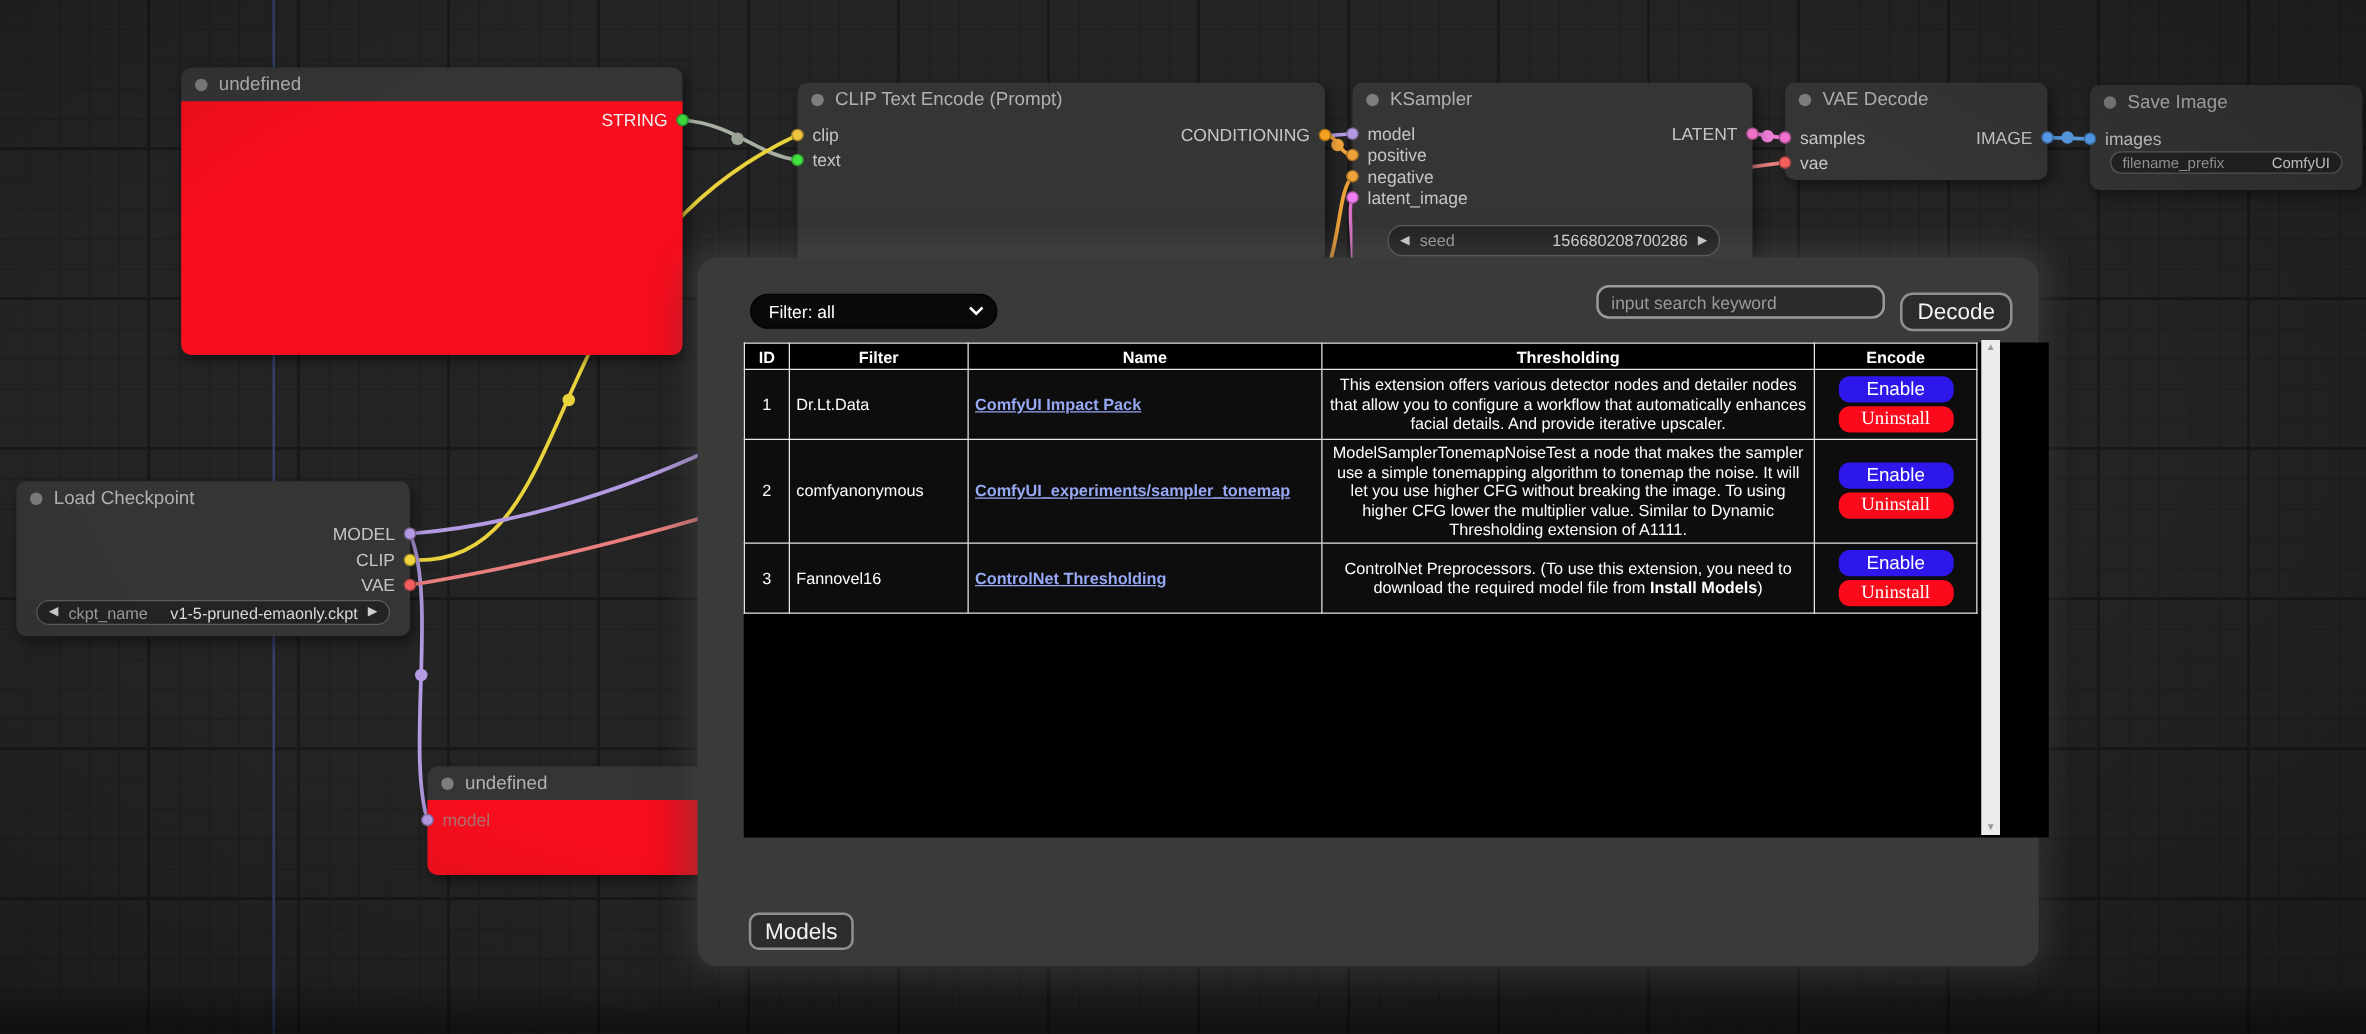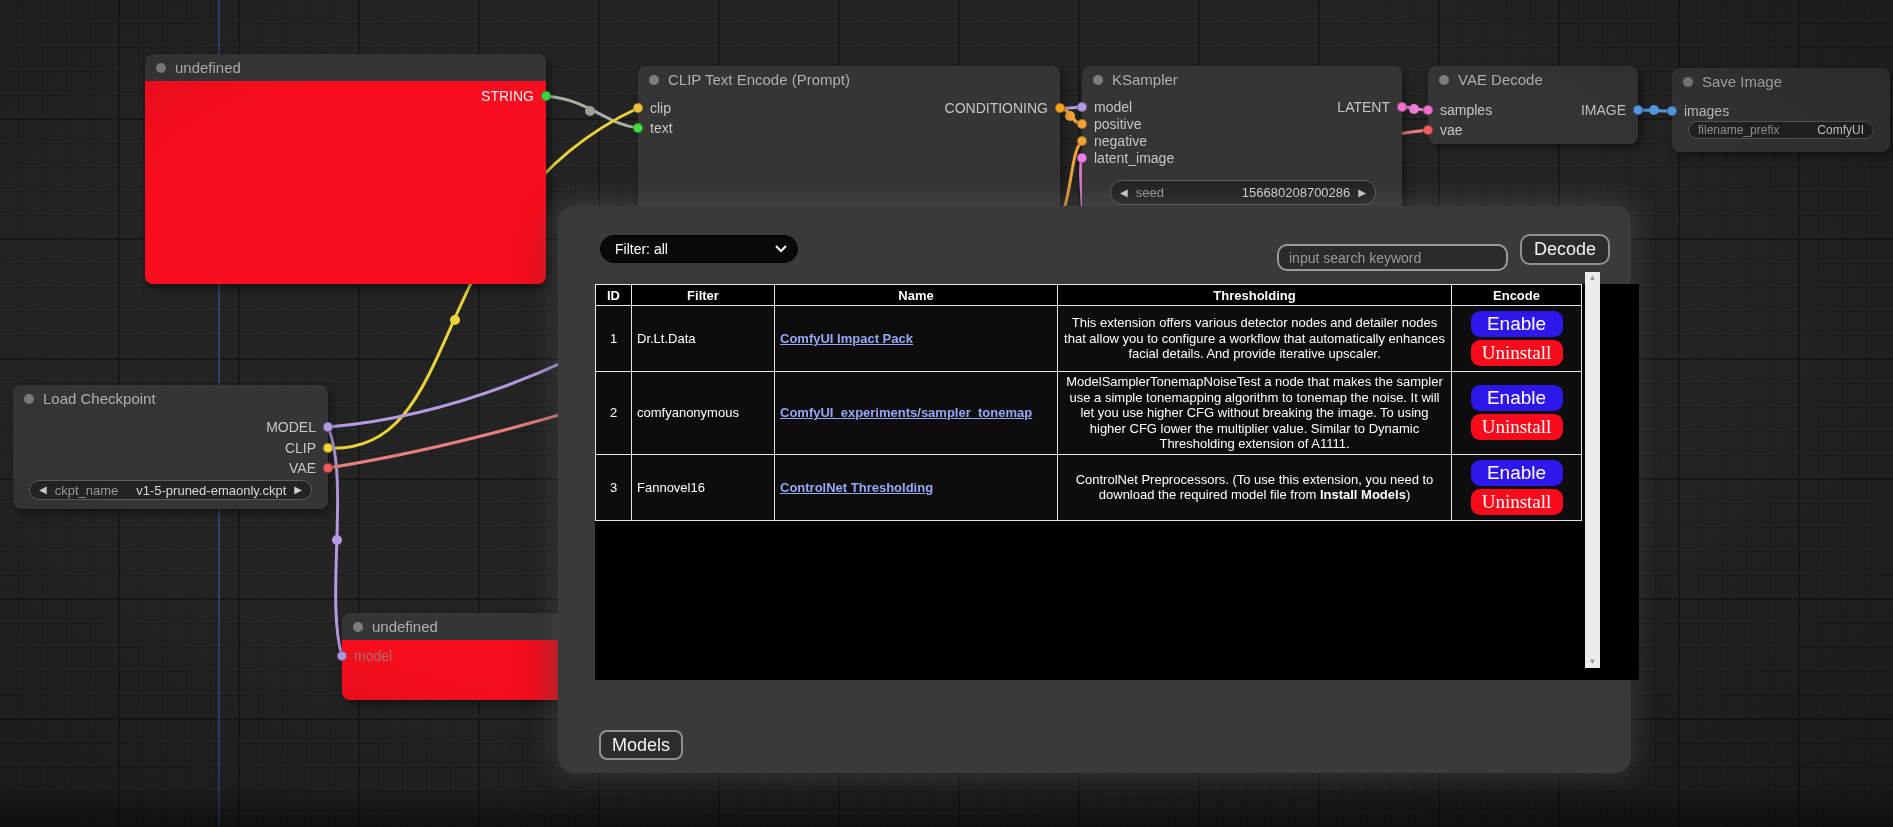--- a/index.html
+++ b/index.html
@@ -52,38 +52,38 @@
   
   .modal { position:absolute; left:558px; top:206px; width:1073px; height:567px;
     background:#3a3a3a; border-radius:16px;
     box-shadow:0 0 26px 7px rgba(235,235,235,.14), 0 10px 42px rgba(0,0,0,.5); }
   .filter-wrap { position:absolute; left:42px; top:29px; width:198px; height:28px; }
   .filter-wrap select { width:100%; height:100%; background:#090909; color:#fff;
     border:1px solid #000; border-radius:14px; padding:0 14px; font-size:14px;
     appearance:none; -webkit-appearance:none; font-family:"Liberation Sans", sans-serif; }
   .filter-chevron { position:absolute; right:11px; top:10px; pointer-events:none; }
 
-  .search-input { position:absolute; left:719px; top:38px; width:231px; height:27px;
+  .search-input { position:absolute; left:719px; top:22px; width:231px; height:27px;
     background:#2b2b2b; border:2px solid #9a9a9a; border-radius:10px; color:#dddddd;
     padding:0 10px; font-size:14px; font-family:"Liberation Sans", sans-serif; }
   .search-input::placeholder { color:#9a9a9a; }
   .btn-plain { background:#2c2c2c; border:2px solid #909090; border-radius:10px;
     color:#f2f2f2; font-size:18px; font-family:"Liberation Sans", sans-serif; cursor:pointer; }
   .search-btn { position:absolute; left:962px; top:28px; height:31px; padding:0 12px; }
   .close-btn  { position:absolute; left:41px; top:524px; height:30px; padding:0 11px; border-radius:8px; }
 
-  .table-wrap { position:absolute; left:37px; top:78px; width:1044px; height:396px; background:#000; }
+  .table-wrap { position:absolute; left:37px; top:68px; width:1044px; height:396px; background:#000; }
   table.ext { border-collapse:collapse; width:986px; table-layout:fixed; font-size:13px; color:#fff; }
   table.ext th { background:#000; border:1px solid #e6e6e6; font-weight:bold; height:21px; padding:0 3px; }
   table.ext td { background:#0d0d0d; border:1px solid #e6e6e6; padding:2px 5px; vertical-align:middle; }
   td.c-id { text-align:center; }
   td.c-desc { line-height:15.5px; padding:2px 6px;text-align:center; }
   a.ext-link { color:#97a8f5; font-weight:bold; text-decoration:underline; }
   .btn-install { display:block; width:92px; margin:3px auto; border:none; border-radius:9px;
-    color:#fff; font-size:19px; padding:2px 0; cursor:pointer; font-family:"Liberation Sans", sans-serif; }
+    color:#fff; font-size:15px; padding:2px 0; cursor:pointer; font-family:"Liberation Sans", sans-serif; }
   .btn-enable { background:#2e17ea; }
   .btn-uninstall { background:#fb0a1c;font-family:Liberation Serif, serif; }
 
   .scrollbar { position:absolute; left:1027px; top:66px; width:15px; height:396px;
     background:#ececec; display:flex; flex-direction:column; justify-content:space-between;
     align-items:center; padding:2px 0; }
   .scroll-arrow { font-size:8px; color:#9a9a9a; line-height:1; }
 </style>
 </head>
 <body>

